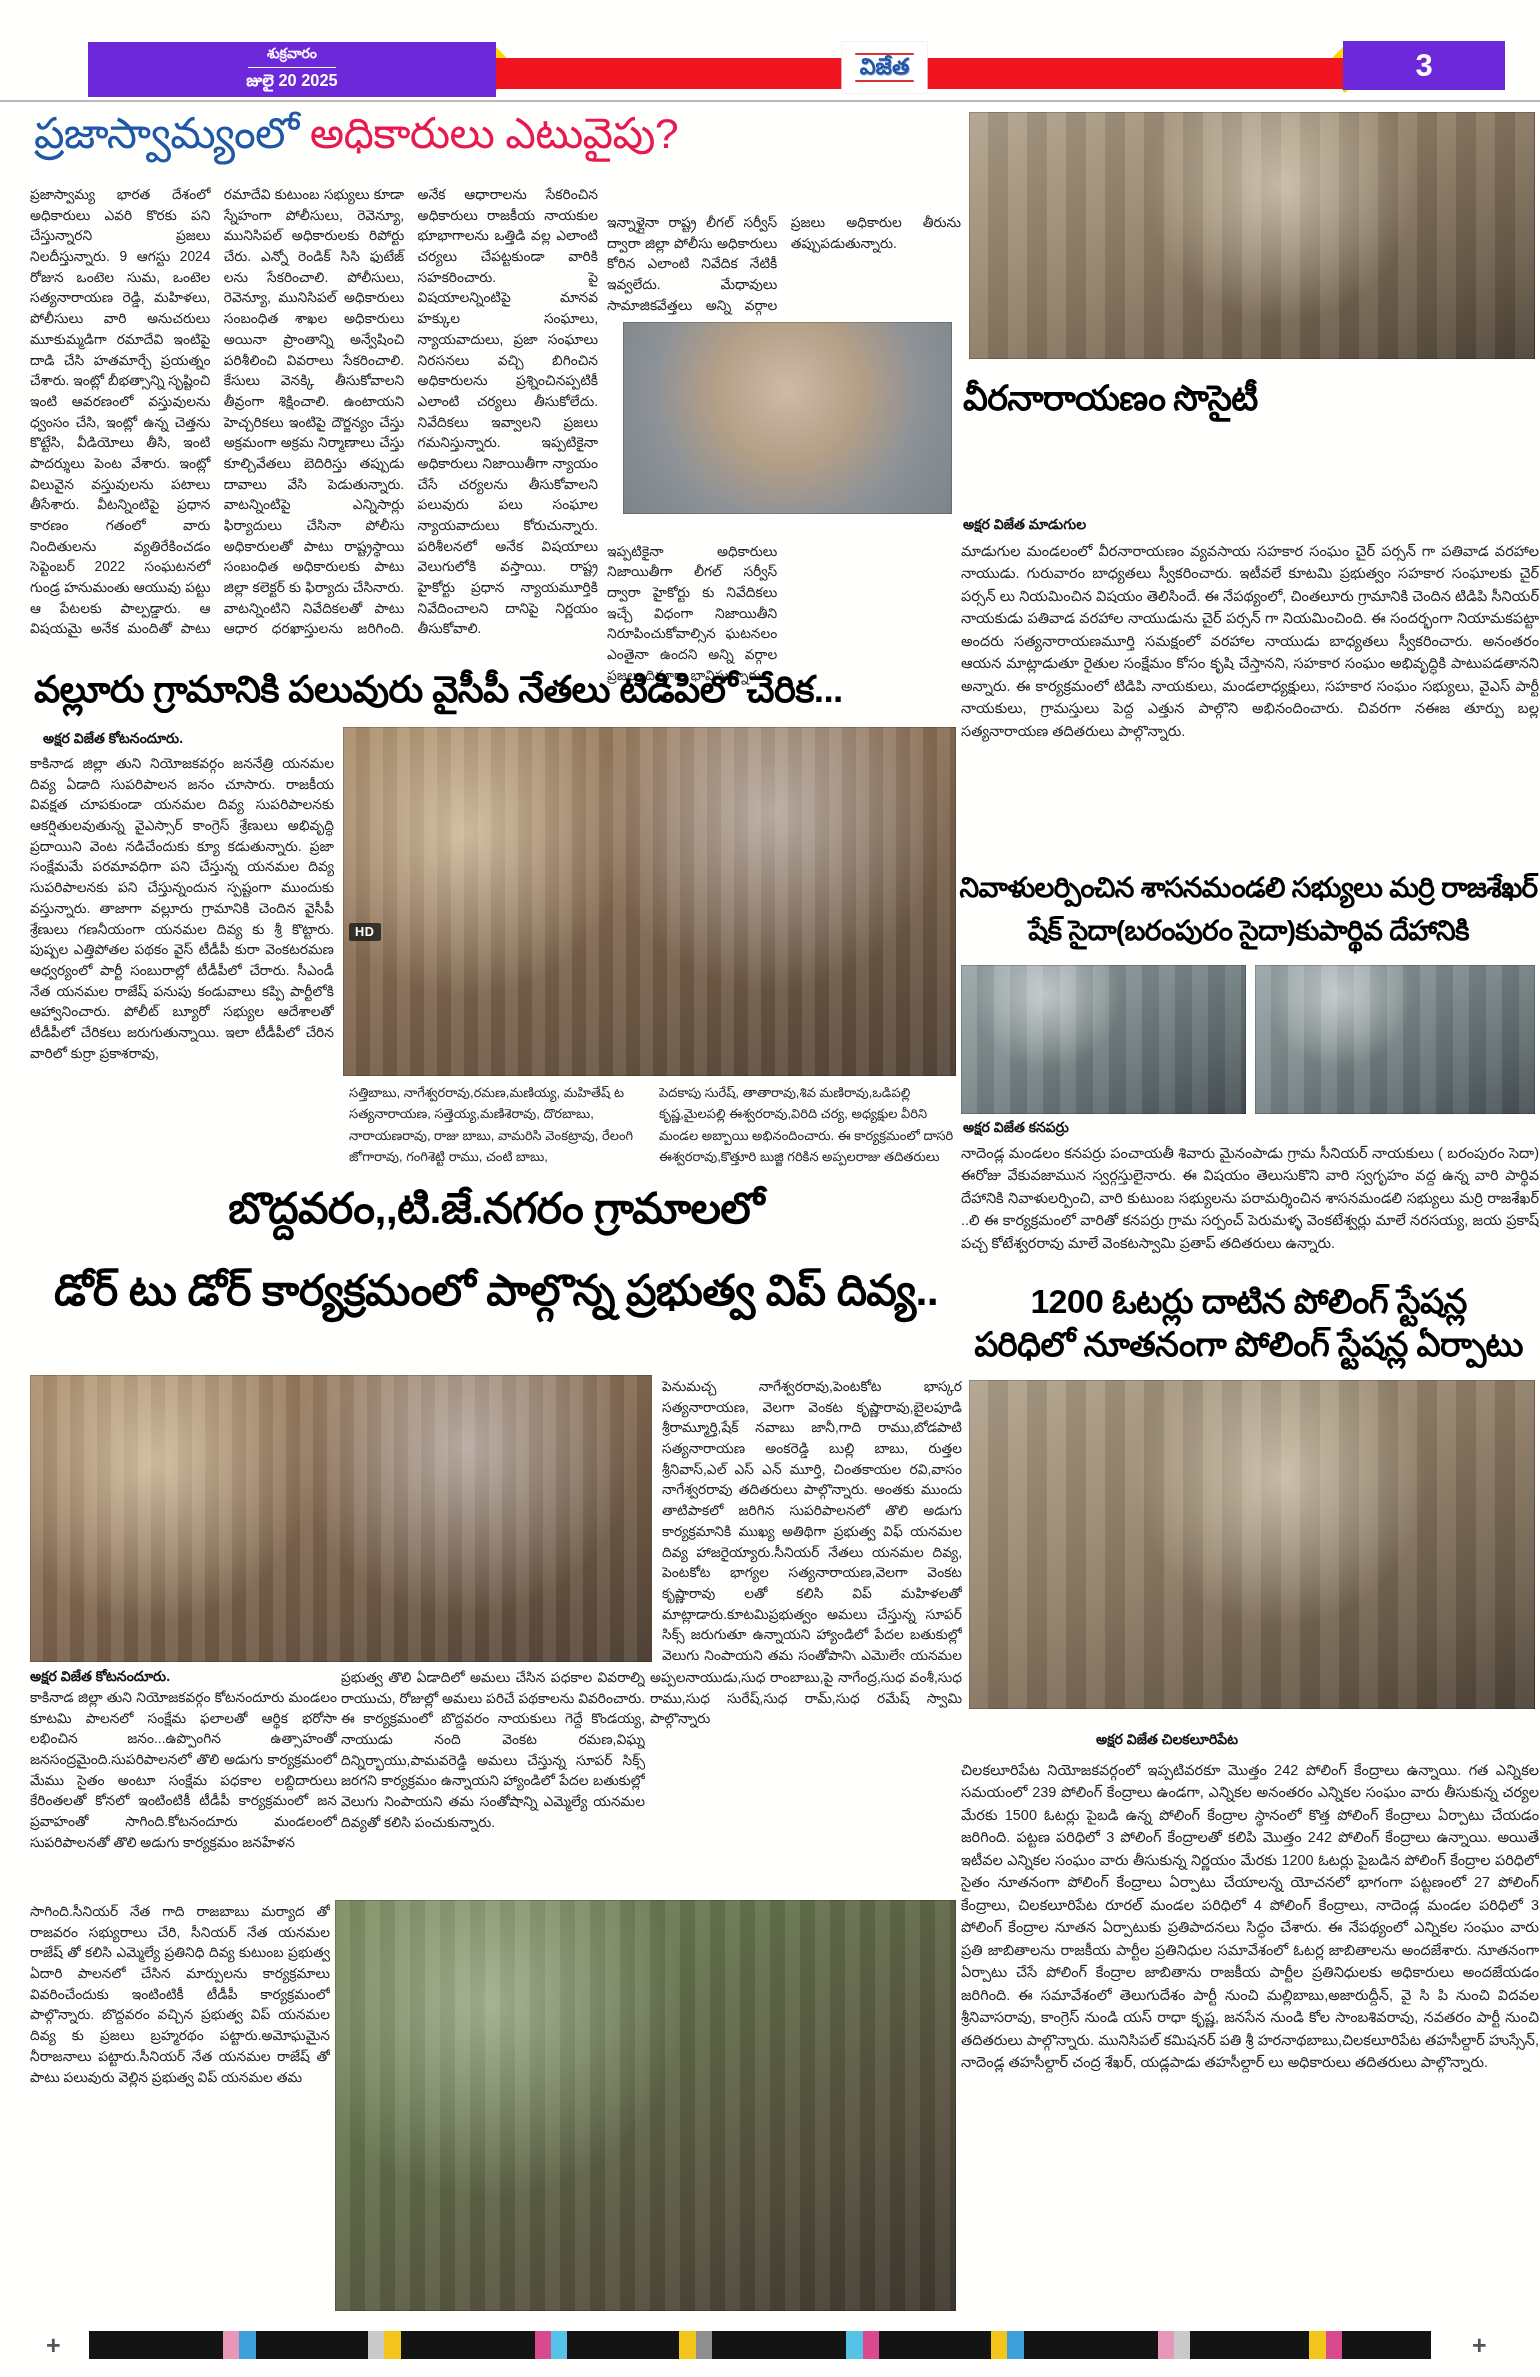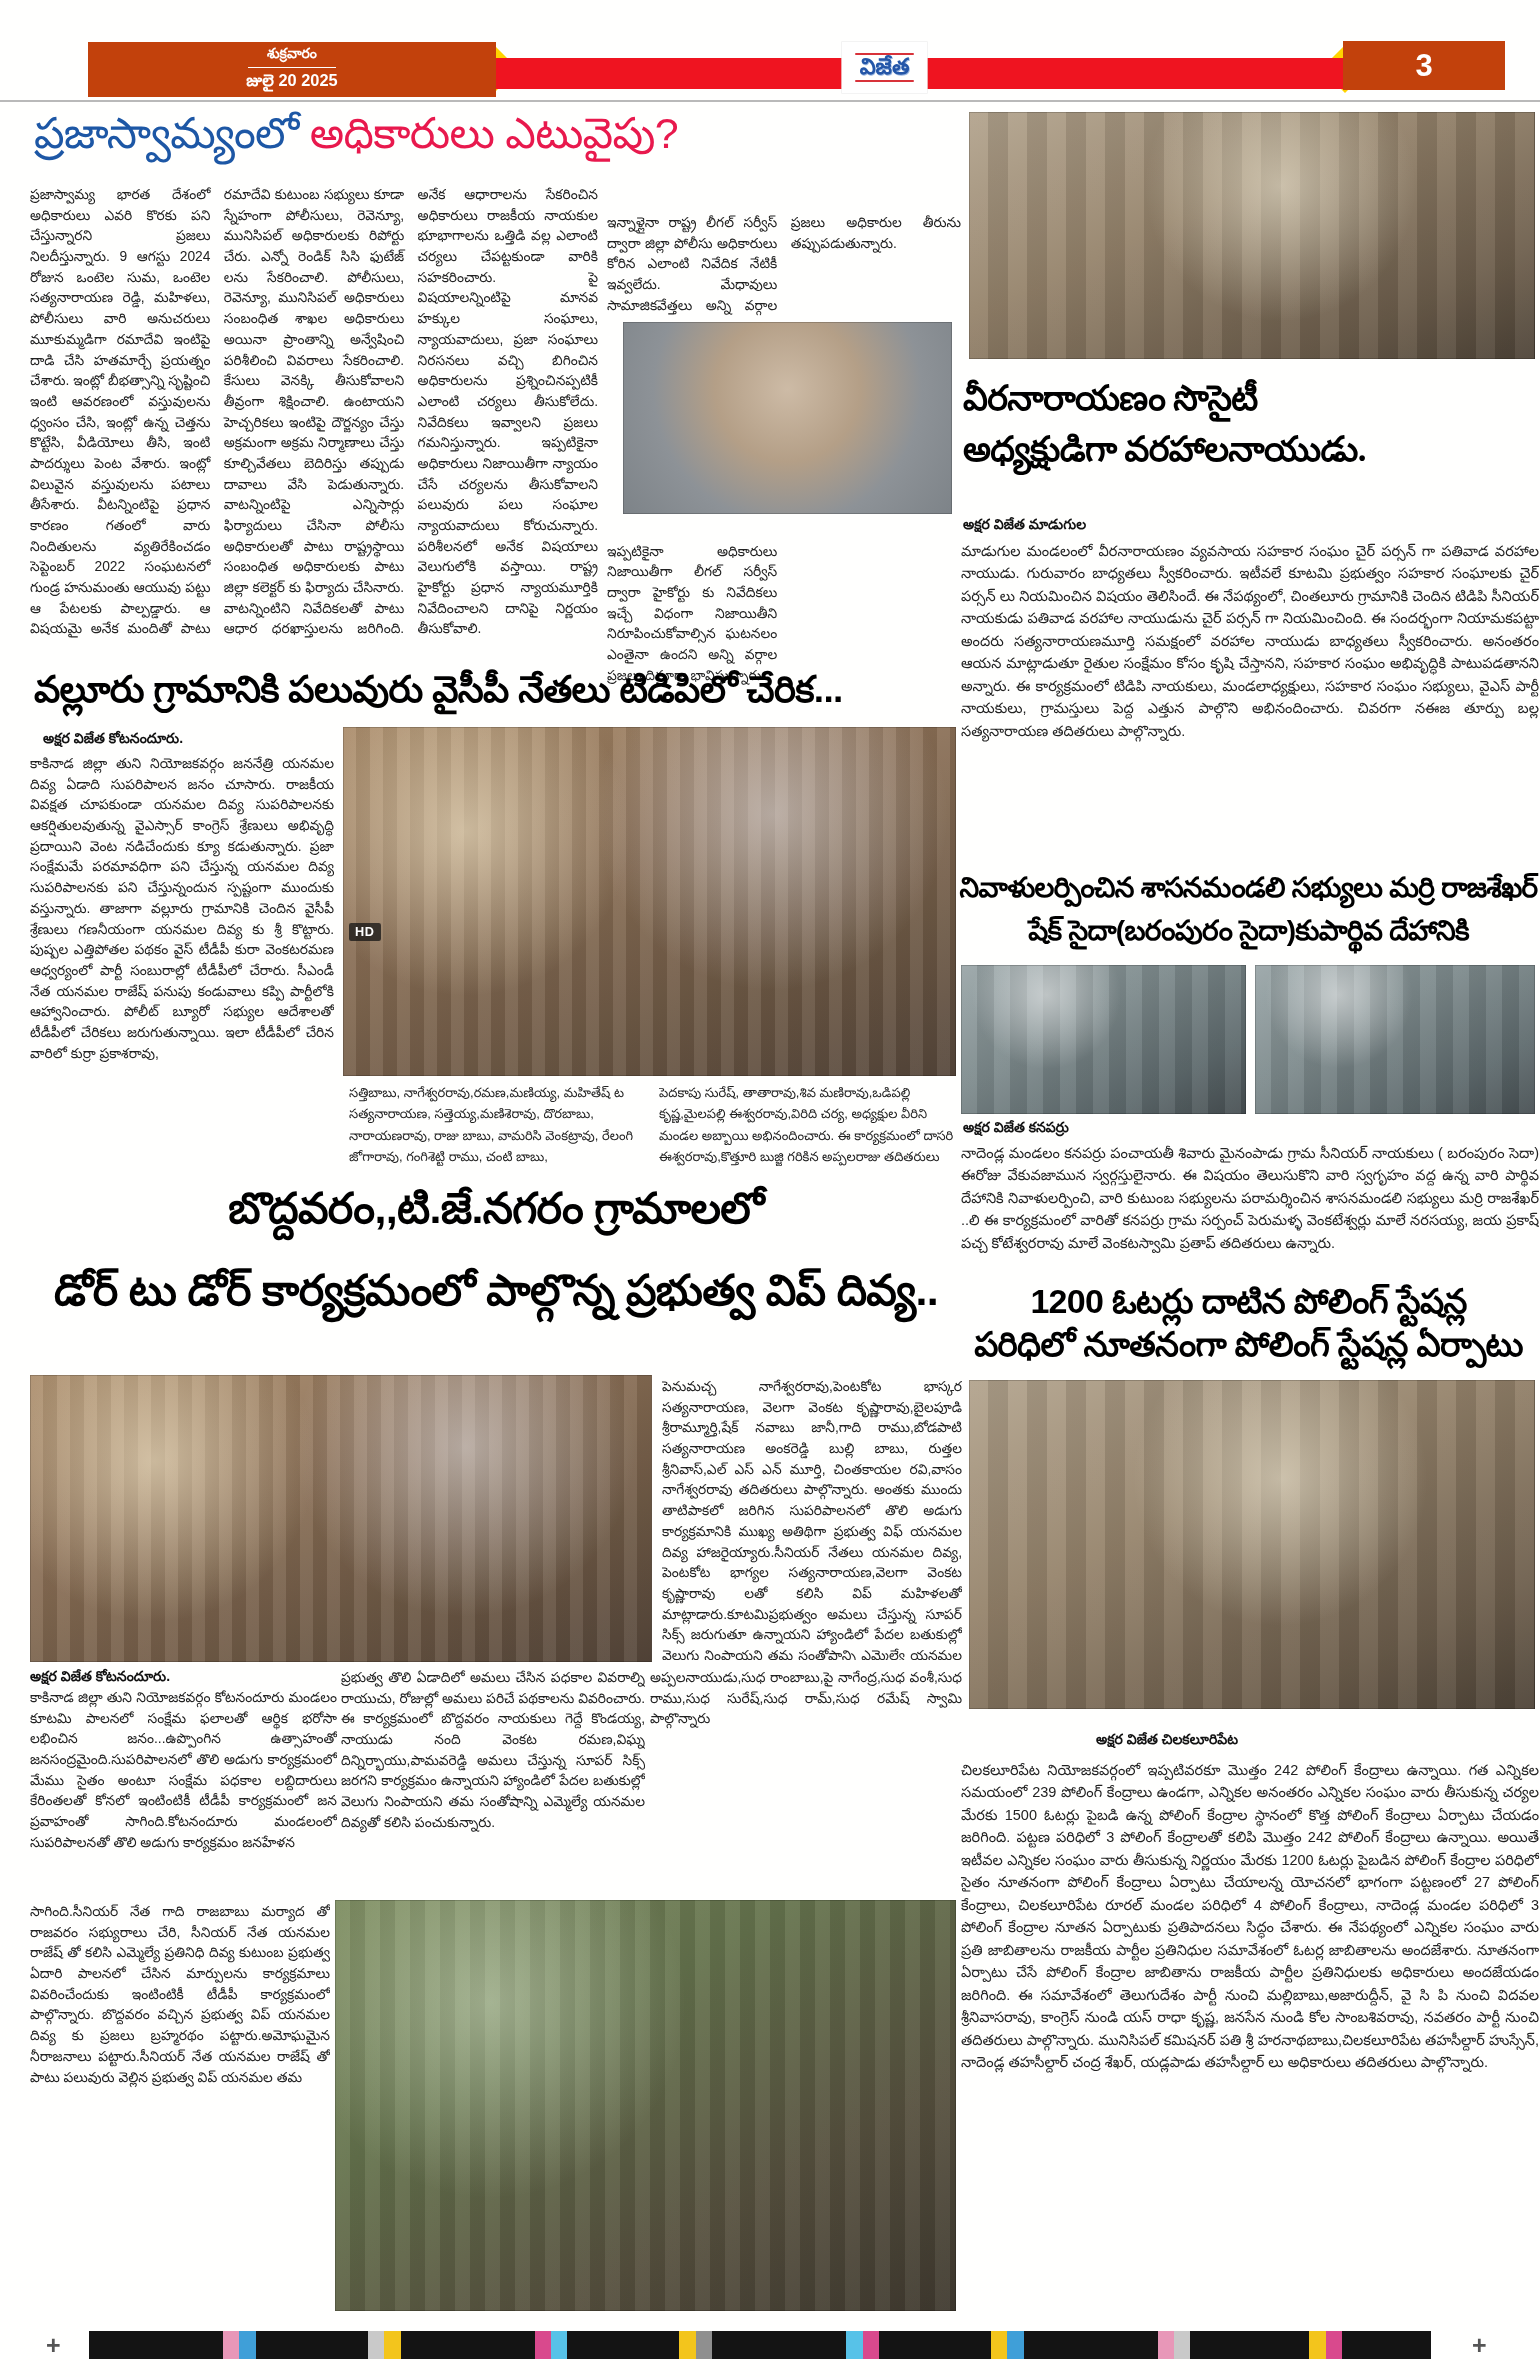--- a/index.html
+++ b/index.html
@@ -1,21 +1,21 @@
 <!DOCTYPE html>
 <html style="font-size:12px"><head>
 <meta charset="utf-8">
 <style>
   html,body{margin:0;padding:0;background:#e8e8e4;}
   *{box-sizing:border-box;}
   #page{position:relative;width:1541px;height:2377px;background:#fffffe;margin:0 auto;
         font-family:"Liberation Sans","DejaVu Sans",sans-serif;color:#1c1c1c;overflow:hidden;}
   .abs{position:absolute;}
   
-  .green-box{background:#c2410c;color:#fff;display:flex;flex-direction:column;align-items:center;justify-content:center;}
+  .green-box{background:#6d28d9;color:#fff;display:flex;flex-direction:column;align-items:center;justify-content:center;}
   .notch{width:34px;height:34px;background:#ffd400;transform:rotate(45deg);}
   .ribbon{background:#ef1420;}
   .masthead{background:#fff;display:flex;flex-direction:column;align-items:center;justify-content:center;box-shadow:0 0 0 0.7px #eee;}
   .masthead .tiny-rule{width:70%;height:2.2px;background:#d8323a;border-radius:1.5px;margin:1.5px 0;}
   .masthead .logo{color:#2456a8;font-weight:bold;font-size:22.4px;line-height:1;text-shadow:0.7px 0.7px 0 #9db9e2;}
   .day-label{font-size:14px;font-weight:bold;border-bottom:1.5px solid #fff;padding:0 19.4px 2.2px;}
   .date-label{font-size:16.4px;font-weight:bold;margin-top:3px;}
   .page-num{font-size:31px;font-weight:bold;}
   .header-rule{background:#b9b9b9;}
   
@@ -120,21 +120,20 @@
   </div>
   <div class="abs bodytxt" style="left:341px;top:1668px;width:304px;height:230px;">ప్రభుత్వ తొలి ఏడాదిలో అమలు చేసిన పధకాల వివరాల్ని రాయుచు, రోజుల్లో అమలు పరిచే పథకాలను వివరించారు. ఈ కార్యక్రమంలో బొద్దవరం నాయకులు గెద్దే కొండయ్య, నాయుడు నంది వెంకట రమణ,విఘ్న దిన్నిర్భాయు,పామవరెడ్డి అమలు చేస్తున్న సూపర్ సిక్స్ జరగని కార్యక్రమం ఉన్నాయని హ్యాండిలో పేదల బతుకుల్లో వెలుగు నింపాయని తమ సంతోషాన్ని ఎమ్మెల్యే యనమల దివ్యతో కలిసి పంచుకున్నారు.</div>
   <div class="abs bodytxt" style="left:650px;top:1668px;width:312px;height:230px;">అప్పలనాయుడు,సుధ రాంబాబు,పై నాగేంద్ర,సుధ వంశీ,సుధ రాము,సుధ సురేష్,సుధ రామ్,సుధ రమేష్ స్వామి పాల్గొన్నారు</div>
 
   <div class="abs bodytxt" style="left:30px;top:1902px;width:300px;height:410px;">సాగింది.సీనియర్ నేత గాది రాజబాబు మర్యాద తో రాజవరం సభ్యురాలు చేరి, సీనియర్ నేత యనమల రాజేష్ తో కలిసి ఎమ్మెల్యే ప్రతినిధి దివ్య కుటుంబ ప్రభుత్వ ఏదారి పాలనలో చేసిన మార్పులను కార్యక్రమాలు వివరించేందుకు ఇంటింటికీ టీడీపీ కార్యక్రమంలో పాల్గొన్నారు. బొద్దవరం వచ్చిన ప్రభుత్వ విప్ యనమల దివ్య కు ప్రజలు బ్రహ్మరథం పట్టారు.అమోఘమైన నీరాజనాలు పట్టారు.సీనియర్ నేత యనమల రాజేష్ తో పాటు పలువురు వెల్లిన ప్రభుత్వ విప్ యనమల తమ</div>
   <div class="abs photo greenery" style="left:335px;top:1900px;width:621px;height:411px;"></div>
 
   <div class="abs photo indoor" style="left:969px;top:112px;width:566px;height:247px;"></div>
   <div class="abs black-head" style="left:963px;top:374px;width:578px;font-size:35px;line-height:1.45;font-family:Liberation Serif, serif;">
     <div>వీరనారాయణం సొసైటీ</div>
-    <div>అధ్యక్షుడిగా వరహాలనాయుడు.</div>
   </div>
   <div class="abs byline" style="left:963px;top:516px;">అక్షర విజేత మాడుగుల</div>
   <div class="abs bodytxt-lg" style="left:961px;top:540px;width:578px;height:313px;">మాడుగుల మండలంలో వీరనారాయణం వ్యవసాయ సహకార సంఘం చైర్ పర్సన్ గా పతివాడ వరహాల నాయుడు. గురువారం బాధ్యతలు స్వీకరించారు. ఇటీవలే కూటమి ప్రభుత్వం సహకార సంఘాలకు చైర్ పర్సన్ లు నియమించిన విషయం తెలిసిందే. ఈ నేపథ్యంలో, చింతలూరు గ్రామానికి చెందిన టిడిపి సీనియర్ నాయకుడు పతివాడ వరహాల నాయుడును చైర్ పర్సన్ గా నియమించింది. ఈ సందర్భంగా నియామకపట్టా అందరు సత్యనారాయణమూర్తి సమక్షంలో వరహాల నాయుడు బాధ్యతలు స్వీకరించారు. అనంతరం ఆయన మాట్లాడుతూ రైతుల సంక్షేమం కోసం కృషి చేస్తానని, సహకార సంఘం అభివృద్ధికి పాటుపడతానని అన్నారు. ఈ కార్యక్రమంలో టిడిపి నాయకులు, మండలాధ్యక్షులు, సహకార సంఘం సభ్యులు, వైఎస్ పార్టీ నాయకులు, గ్రామస్తులు పెద్ద ఎత్తున పాల్గొని అభినందించారు. చివరగా నఈజ తూర్పు బల్ల సత్యనారాయణ తదితరులు పాల్గొన్నారు.</div>
 
   <div class="abs black-head centered" style="left:958px;top:866px;width:581px;font-size:28px;line-height:1.55;">
     <div>నివాళులర్పించిన శాసనమండలి సభ్యులు మర్రి రాజశేఖర్</div>
     <div>షేక్ సైదా(బరంపురం సైదా)కుపార్థివ దేహానికి</div>
   </div>
   <div class="abs photo cool" style="left:961px;top:965px;width:285px;height:149px;"></div>
   <div class="abs photo cool" style="left:1255px;top:965px;width:280px;height:149px;"></div>

